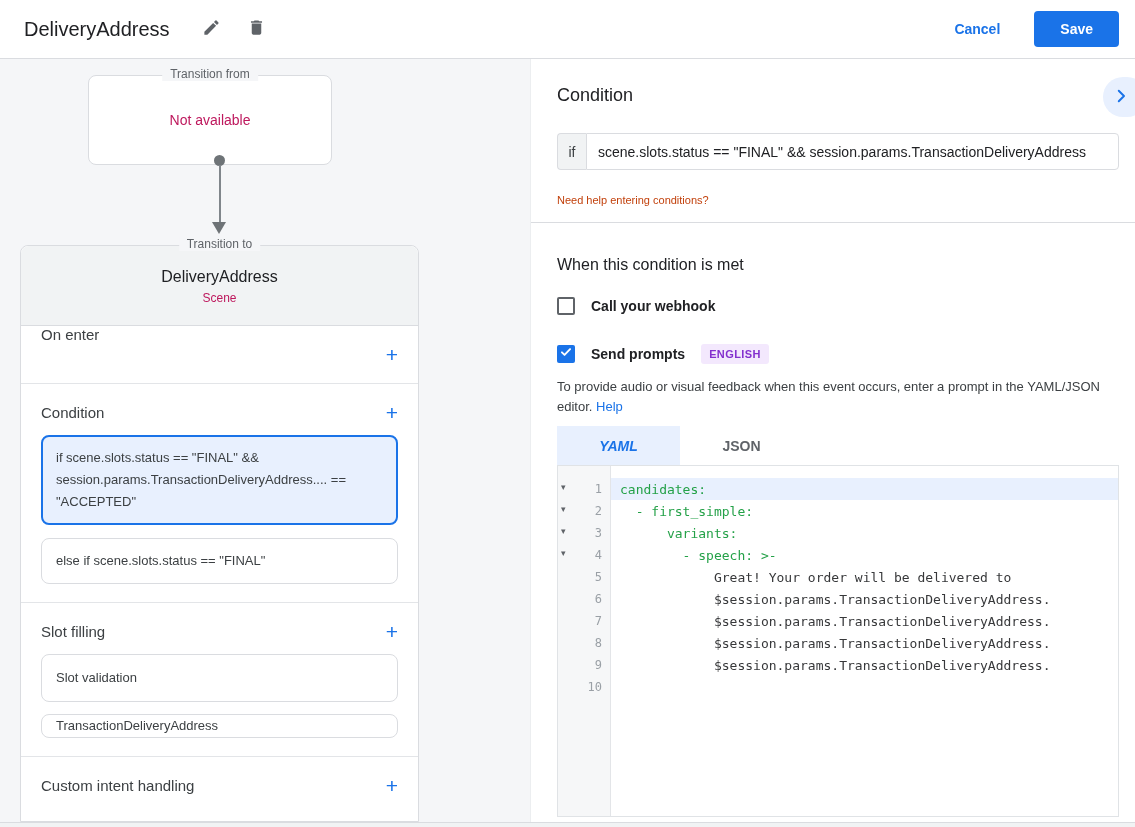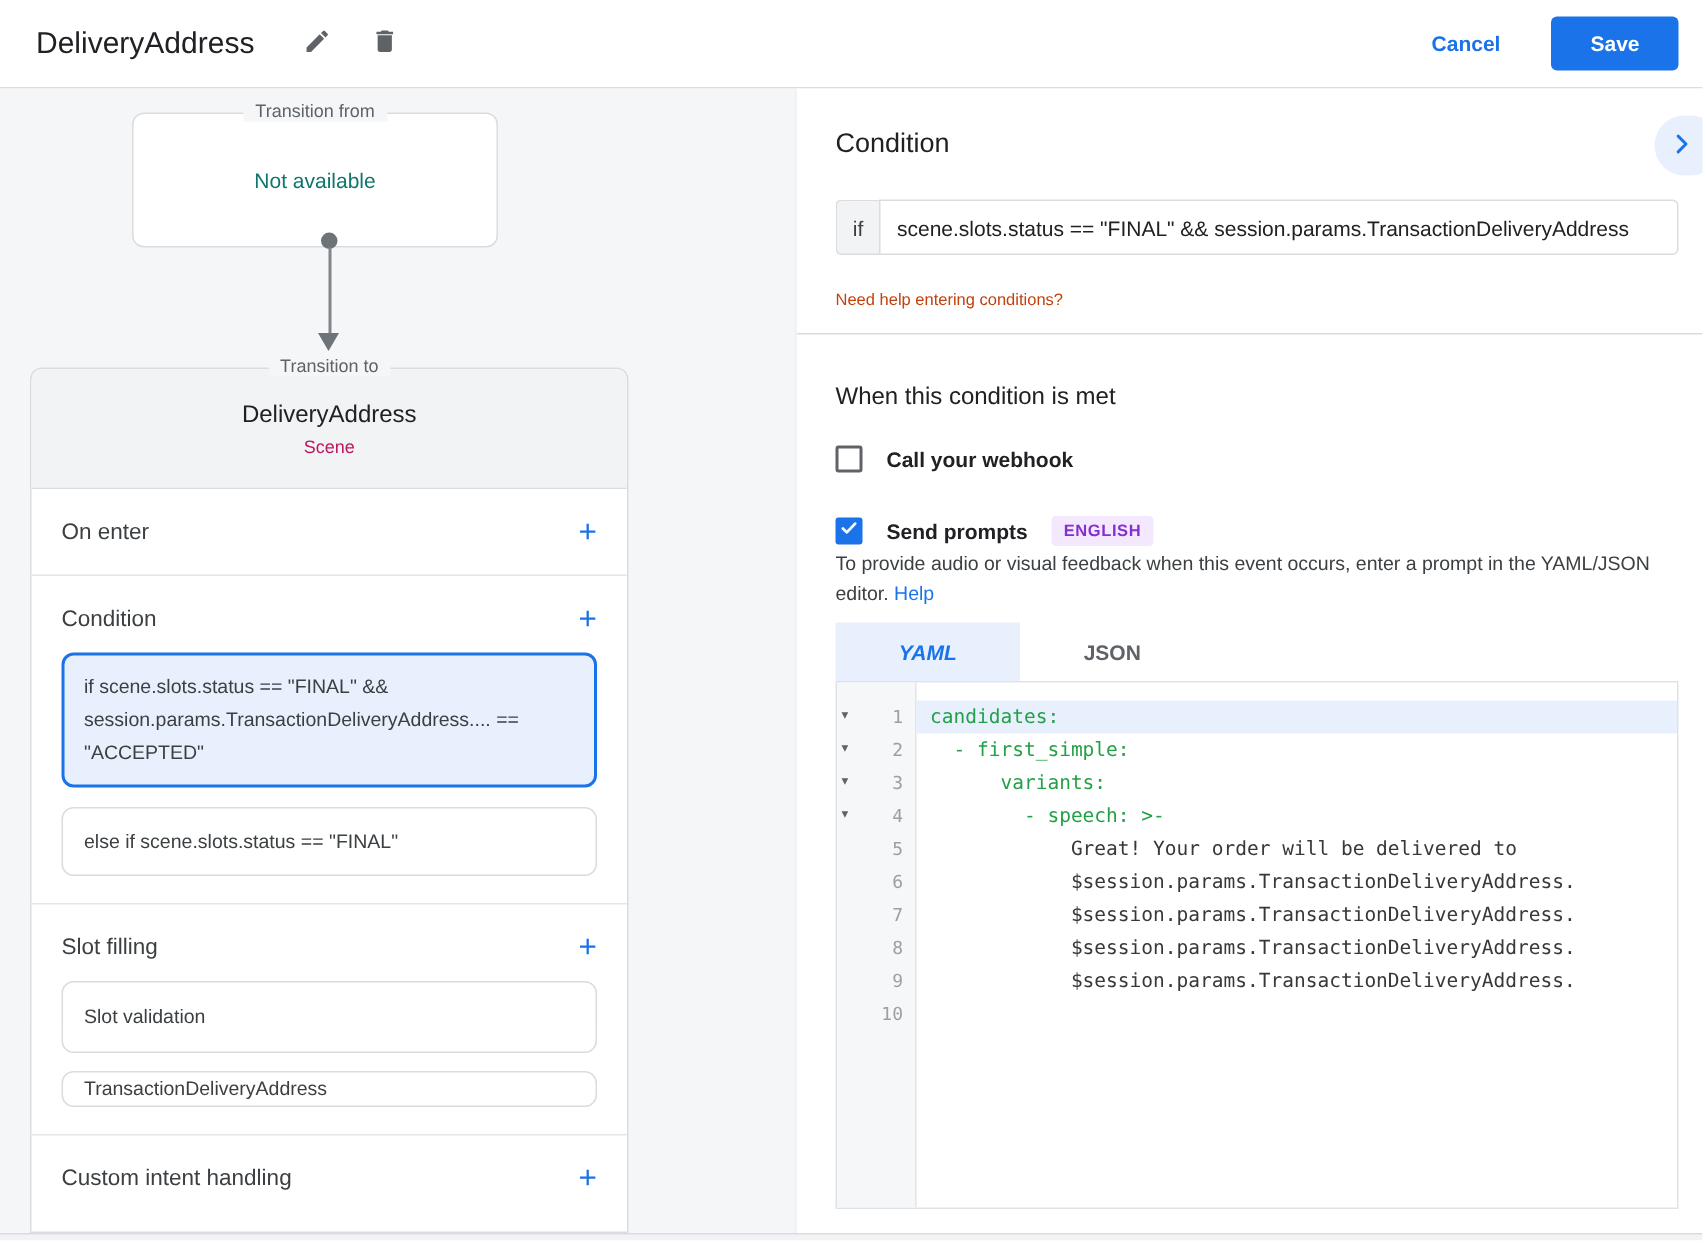--- a/index.html
+++ b/index.html
@@ -18,35 +18,35 @@
   .save-btn { background:#1a73e8; color:#fff; font-size:14px; font-weight:700; border:none;
     border-radius:4px; height:36px; padding:0 26px; cursor:pointer; }
 
   
   .left-area { position:absolute; top:59px; left:0; width:530px; height:763px; background:#f5f6f8; }
 
   .tfrom-box { position:absolute; left:88px; top:16px; width:244px; height:90px; background:#fff;
     border:1px solid #dadce0; border-radius:8px; display:flex; align-items:center; justify-content:center; }
   .fieldset-label { position:absolute; top:-9px; left:50%; transform:translateX(-50%); background:#f5f6f8;
     padding:0 8px; font-size:12px; color:#5f6368; white-space:nowrap; }
-  .tfrom-value { font-size:14px; color:#0f766e; }
+  .tfrom-value { font-size:14px; color:#be185d; }
 
   .conn-dot { position:absolute; left:214px; top:96px; width:11px; height:11px; border-radius:50%; background:#6e7377; }
   .conn-line { position:absolute; left:218.5px; top:106px; width:2px; height:58px; background:#80868b; }
   .conn-arrow { position:absolute; left:212px; top:163px; width:0; height:0;
     border-left:7px solid transparent; border-right:7px solid transparent; border-top:12px solid #6e7377; }
 
   .scene-card { position:absolute; left:20px; top:186px; width:399px; height:577px; background:#fff;
     border:1px solid #dadce0; border-radius:8px 8px 0 0; }
   .scene-head { height:80px; background:#f1f3f4; border-bottom:1px solid #dadce0; border-radius:8px 8px 0 0;
     text-align:center; padding-top:22px; }
   .scene-name { font-size:16px; color:#202124; }
   .scene-sub { font-size:12px; color:#be185d; margin-top:5px; }
 
-  .sec-row { display:flex; align-items:center; justify-content:space-between; padding:0 20px; }
+  .sec-row { display:flex; justify-content:space-between; padding:0 20px; }
   .sec-onenter { height:58px; border-bottom:1px solid #e3e5e8; }
   .sec-label { font-size:15px; color:#3c4043; }
   .plus-btn { background:none; border:none; cursor:pointer; color:#1a73e8; font-size:21px; line-height:20px; font-weight:400; padding:0; }
   .sec-block { padding:18px 20px 18px 20px; border-bottom:1px solid #e3e5e8; }
   .sec-block-head { display:flex; align-items:center; justify-content:space-between; height:21px; }
   .cond-card { margin-top:12px; border:1px solid #dadce0; border-radius:8px; background:#fff;
     padding:11px 14px; font-size:13px; line-height:22px; color:#3c4043; cursor:pointer; }
   .cond-card.selected { background:#e8f0fe; border:2px solid #1a73e8; padding:10px 13px; }
   .mini-card { margin-top:12px; border:1px solid #dadce0; border-radius:8px; background:#fff;
     padding:12px 14px; font-size:13px; line-height:22px; color:#3c4043; cursor:pointer; }
@@ -69,21 +69,21 @@
   .rp-title2 { font-size:16px; color:#202124; }
   .check-row { display:flex; align-items:center; margin-top:0; }
   .row-webhook { margin-top:23px; }
   .row-prompts { margin-top:29px; }
   .cbox { width:18px; height:18px; border-radius:2px; flex:none; cursor:pointer; }
   .cbox.unchecked { border:2px solid #5f6368; background:#fff; }
   .cbox.checked { background:#1a73e8; display:flex; align-items:center; justify-content:center; }
   .check-label { font-size:14px; font-weight:700; color:#202124; margin-left:16px; }
   .lang-badge { margin-left:16px; background:#f3e8fd; color:#8430ce; font-size:11px; font-weight:700;
     letter-spacing:0.4px; padding:4px 8px; border-radius:3px; }
-  .desc { margin-top:2px; font-size:13px; line-height:20px; color:#3c4043; max-width:566px; }
+  .desc { margin-top:13px; font-size:13px; line-height:20px; color:#3c4043; max-width:566px; }
   .desc a { color:#1a73e8; text-decoration:none; }
 
   .tabs { display:flex; margin-top:9px; }
   .tab { width:123px; height:39px; display:flex; align-items:center; justify-content:center;
     font-size:14px; font-weight:700; cursor:pointer; }
   .tab.active { background:#e8f0fe; color:#1a73e8;font-style:italic; }
   .tab.inactive { color:#5f6368; }
 
   
   .editor { position:relative; width:562px; height:352px; border:1px solid #e0e3e6; background:#fff; overflow:hidden; }

